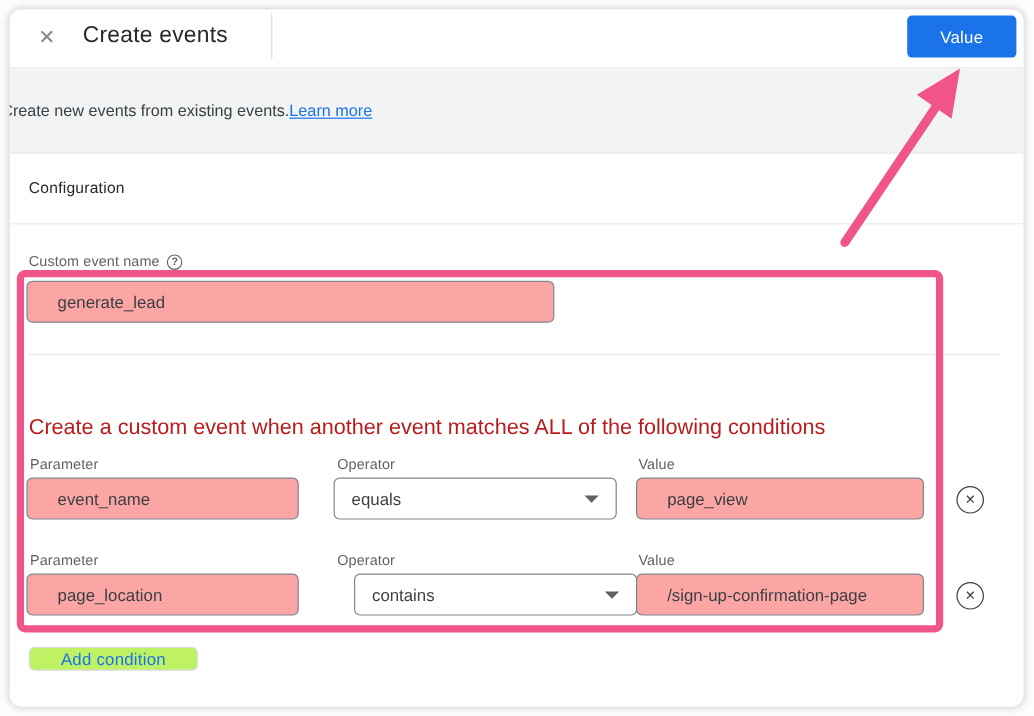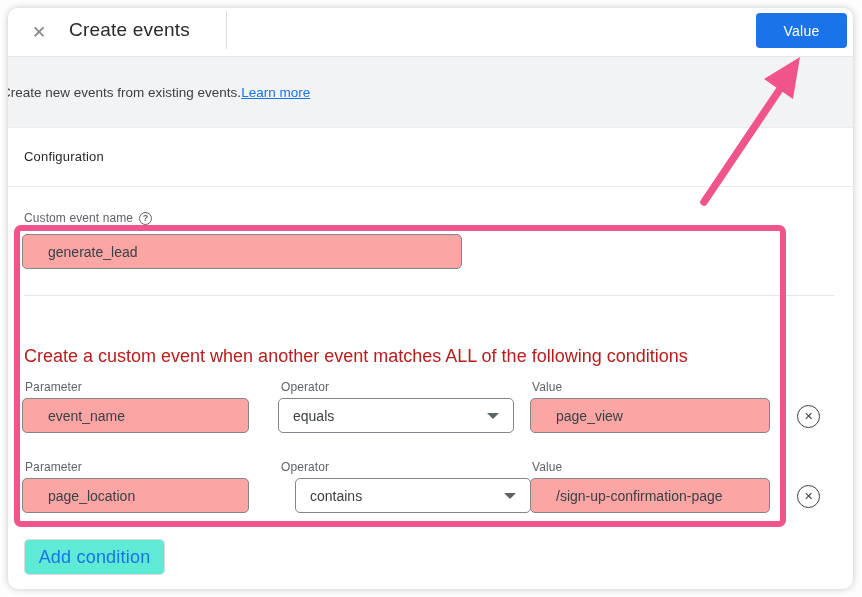--- a/index.html
+++ b/index.html
@@ -158,23 +158,23 @@
     border: 1.7px solid #3c4043; border-radius: 50%;
     display: flex; align-items: center; justify-content: center;
     font-size: 11px; font-weight: bold; color: #3c4043;
     background: #fff; cursor: pointer;
   }
   .remove-1 { left: 789px; top: 397px; }
   .remove-2 { left: 789px; top: 477px; }
 
   .add-condition-btn {
     position: absolute; left: 16px; top: 531px;
-    width: 141px; height: 36px;
-    background: #5eead4; border: 1px solid #dadce0; border-radius: 5px;
-    color: #1a73e8; font-size: 18px; letter-spacing: 0.2px;
+    width: 141px; height: 20px;
+    background: #bef264; border: 1px solid #dadce0; border-radius: 5px;
+    color: #1a73e8; font-size: 14px; letter-spacing: 0.2px;
     font-family: "Liberation Sans", sans-serif;
     cursor: pointer;
   }
 
   
   .pink-rect {
     position: absolute; left: 14px; top: 225px;
     width: 772px; height: 302px;
     border: 6px solid #f0548b; border-radius: 7px;
     pointer-events: none; z-index: 20;

